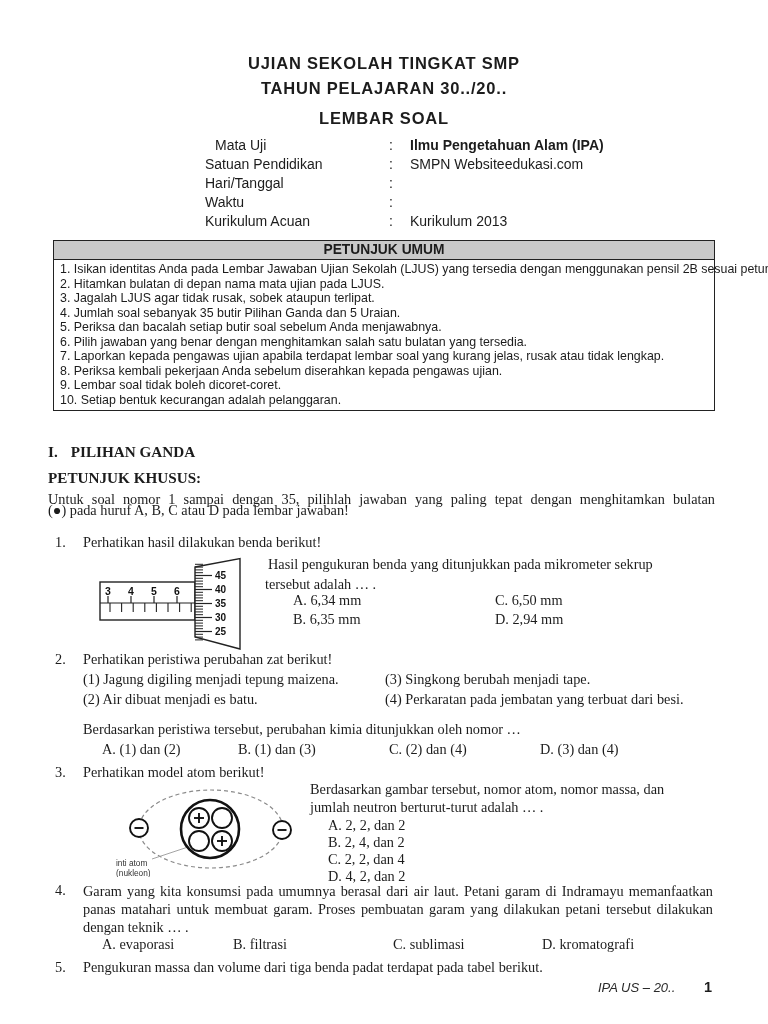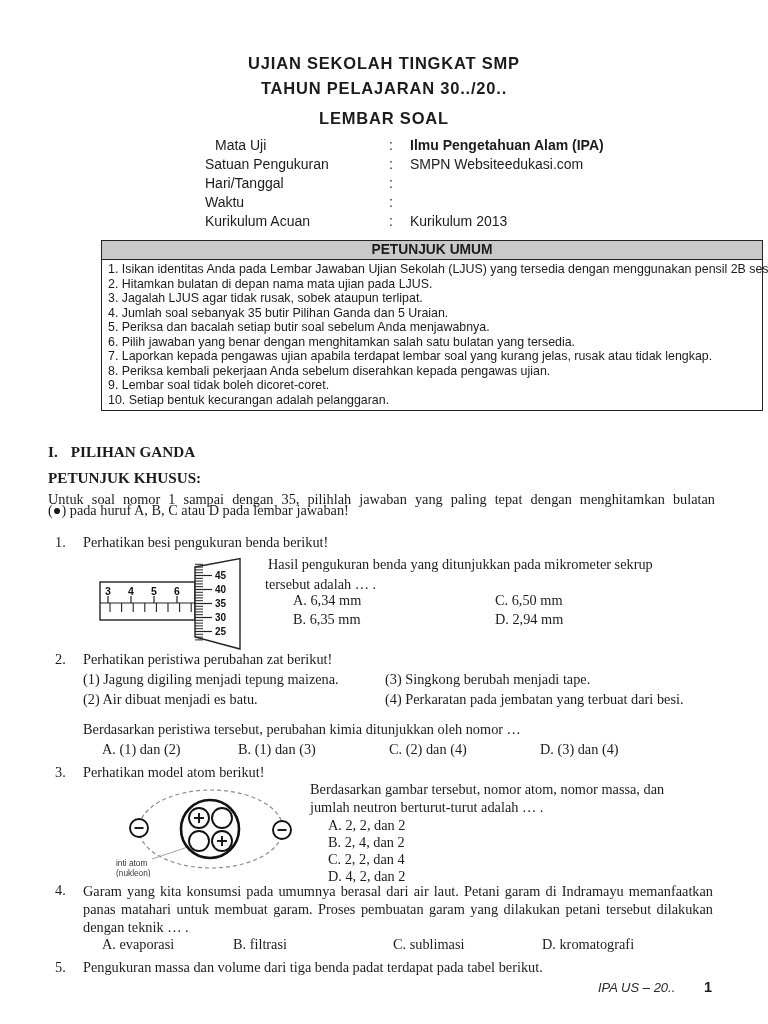--- a/index.html
+++ b/index.html
@@ -7,21 +7,21 @@
     width:768px;height:1024px;background:#ffffff;position:relative;overflow:hidden;
     font-family:"Liberation Sans",sans-serif;color:#1c1c1c;
   }
   .abs{position:absolute;white-space:nowrap;}
   .serif{font-family:Liberation Serif, serif;}
   .b{font-weight:bold;}
   .center{left:0;right:0;text-align:center;}
   .title{font-size:16.5px;letter-spacing:.8px;}
   .meta{font-size:14px;}
   
-  .box{border:1.6px solid #222;background:#fff;box-sizing:border-box;margin-left:48px;}
+  .box{border:1.6px solid #222;background:#fff;box-sizing:border-box;}
   .box-head{background:#c9c9c9;border-bottom:1.6px solid #222;text-align:center;
             font-size:13.8px;font-weight:bold;padding:1px 0 2px;}
   .box-body{padding:2px 26px 3px 6px;font-size:12.4px;line-height:14.5px;}
   .pu-item{padding-left:17px;text-indent:-17px;text-align:justify;}
   .sec{font-size:15.2px;}
   .q{font-size:14.3px;}
   .wrap{white-space:normal;text-align:justify;}
   .jlast{text-align-last:justify;}
   .q4p{line-height:18px;}
   .foot-code{font-size:13px;font-style:italic;color:#2a2a2a;}
@@ -32,21 +32,21 @@
 <body>
 
 <div class="abs title b center" style="top:54px">UJIAN SEKOLAH TINGKAT SMP</div>
 <div class="abs title b center" style="top:79px">TAHUN PELAJARAN 30../20..</div>
 <div class="abs title b center" style="top:109px">LEMBAR SOAL</div>
 
 <div class="abs meta" style="left:215px;top:137px">Mata Uji</div>
 <div class="abs meta" style="left:389px;top:137px">:</div>
 <div class="abs meta b" style="left:410px;top:137px">Ilmu Pengetahuan Alam (IPA)</div>
 
-<div class="abs meta" style="left:205px;top:156px">Satuan Pengukuran</div>
+<div class="abs meta" style="left:205px;top:156px">Satuan Pendidikan</div>
 <div class="abs meta" style="left:389px;top:156px">:</div>
 <div class="abs meta" style="left:410px;top:156px">SMPN Websiteedukasi.com</div>
 
 <div class="abs meta" style="left:205px;top:175px">Hari/Tanggal</div>
 <div class="abs meta" style="left:389px;top:175px">:</div>
 <div class="abs meta" style="left:410px;top:175px"></div>
 
 <div class="abs meta" style="left:205px;top:194px">Waktu</div>
 <div class="abs meta" style="left:389px;top:194px">:</div>
 <div class="abs meta" style="left:410px;top:194px"></div>
@@ -72,21 +72,21 @@
 </div>
 
 <div class="abs serif b sec" style="left:48px;top:443px">
   <span>I.</span><span style="margin-left:13px">PILIHAN GANDA</span>
 </div>
 <div class="abs serif b sec" style="left:48px;top:469px">PETUNJUK KHUSUS:</div>
 <div class="abs serif q wrap jlast" style="left:48px;top:491px;width:667px">Untuk soal nomor 1 sampai dengan 35, pilihlah jawaban yang paling tepat dengan menghitamkan bulatan</div>
 <div class="abs serif q" style="left:48px;top:502px">(●) pada huruf A, B, C atau D pada lembar jawaban!</div>
 
 <div class="abs serif q" style="left:55px;top:534px">1.</div>
-<div class="abs serif q" style="left:83px;top:534px">Perhatikan besi pengukuran benda berikut!</div>
+<div class="abs serif q" style="left:83px;top:534px">Perhatikan hasil dilakukan benda berikut!</div>
 
 <svg class="abs" style="left:93px;top:555px" width="155" height="97" viewBox="0 0 155 97">
   <rect x="7" y="27" width="95" height="38" fill="none" stroke="#222" stroke-width="1.4"></rect>
   <line x1="7" y1="48" x2="102" y2="48" stroke="#222" stroke-width="1.2"></line>
   <g stroke="#222" stroke-width="1.2">
     <line x1="15" y1="41" x2="15" y2="48"></line>
       <line x1="38" y1="41" x2="38" y2="48"></line>
     <line x1="61" y1="41" x2="61" y2="48"></line>
       <line x1="84" y1="41" x2="84" y2="48"></line>
   </g>

